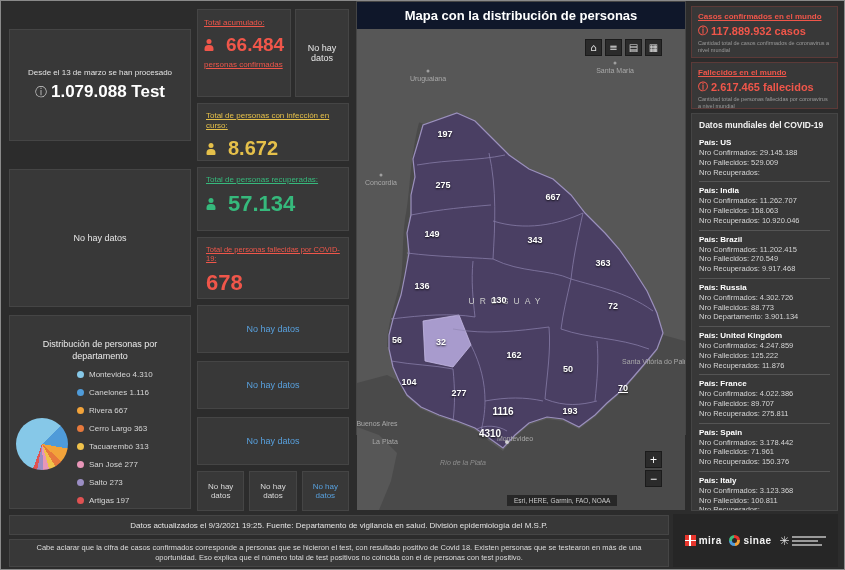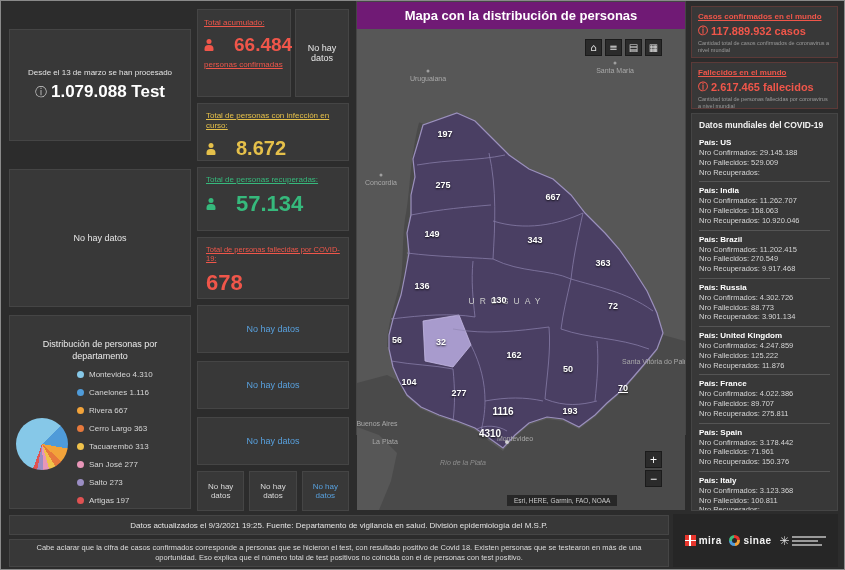--- a/index.html
+++ b/index.html
@@ -23,21 +23,21 @@
   .lg-row{display:flex;align-items:center;gap:5px;cursor:pointer}
   .lg-dot{width:7px;height:7px;border-radius:50%;flex:none}
   .lg-txt{font-size:8px;color:#d6d6d6;white-space:nowrap}
 
   
   .p-acc{left:196px;top:8px;width:94px;height:88px;padding:8px 6px}
   .p-acc-nd{left:294px;top:8px;width:54px;height:88px;display:flex;align-items:center;justify-content:center;text-align:center;padding:4px}
   .stat-title{font-size:8px;line-height:1.25}
   .underline{text-decoration:underline}
   .red{color:#f0564a}.yellow{color:#e5c04a}.green{color:#36b97c}
-  .stat-row{display:flex;align-items:center;gap:20px;margin:6px 0 4px}
+  .stat-row{display:flex;align-items:center;gap:12px;margin:6px 0 4px}
   .stat-value{font-size:19px;font-weight:bold}
   .stat-caption{font-size:8px}
   .person{width:10px;height:12px;position:relative;display:inline-block;flex:none}
   .person::before{content:"";position:absolute;top:0;left:50%;transform:translateX(-50%);width:5px;height:5px;border-radius:50%;background:currentColor}
   .person::after{content:"";position:absolute;bottom:0;left:50%;transform:translateX(-50%);width:9px;height:6px;border-radius:4px 4px 1px 1px;background:currentColor}
   .p-active{left:196px;top:102px;width:152px;height:58px;padding:7px 8px}
   .p-active .stat-value{font-size:20px}
   .p-recovered{left:196px;top:166px;width:152px;height:64px;padding:7px 8px}
   .p-recovered .stat-value{font-size:22px}
   .p-deaths{left:196px;top:236px;width:152px;height:62px;padding:7px 8px}
@@ -45,21 +45,21 @@
   .p-deaths .stat-value{font-size:22px}
   .p-nd1{left:196px;top:304px;width:152px;height:48px}
   .p-nd2{left:196px;top:360px;width:152px;height:48px}
   .p-nd3{left:196px;top:416px;width:152px;height:48px}
   .p-nd1,.p-nd2,.p-nd3{display:flex;align-items:center;justify-content:center}
   .bottom-row{position:absolute;left:196px;top:470px;width:152px;height:40px;display:flex;gap:5px}
   .b-cell{flex:1;background:#383838;border:1px solid #454545;display:flex;align-items:center;justify-content:center;text-align:center;font-size:8px;color:#d9d9d9;box-sizing:border-box;padding:2px}
   .b-cell.blue{color:#58a0dd}
 
   
-  .map-wrap{position:absolute;left:355px;top:0;width:330px;height:434px;background:#701a75;border:1px solid #454545;box-sizing:border-box}
+  .map-wrap{position:absolute;left:355px;top:0;width:330px;height:434px;background:#0f172a;border:1px solid #454545;box-sizing:border-box}
   .map-title{height:27px;display:flex;align-items:center;justify-content:center;font-size:13px;font-weight:bold;color:#fff}
   .map-canvas{position:relative;width:328px;height:481px;background:#575757;overflow:hidden;cursor:grab}
   .map-svg{position:absolute;left:0;top:0}
   .dept{position:absolute;transform:translate(-50%,-50%);font-size:9px;font-weight:bold;color:#fff;text-shadow:0 1px 2px rgba(0,0,0,.85);cursor:pointer}
   .dept.big{font-size:10px}
   .place{position:absolute;transform:translate(-50%,-50%);font-size:7px;color:#a9a9a9;white-space:nowrap;pointer-events:none}
   .place.water{font-style:italic;white-space:normal;width:46px;text-align:center;color:#8f8f8f;line-height:1.25}
   .place.region{font-size:8.5px;letter-spacing:5px;color:#c9c9c9}
   .map-toolbar{position:absolute;left:228px;top:10px;display:flex;gap:3px}
   .map-tool{width:17px;height:17px;background:#2b2b2b;border:1px solid #1b1b1b;color:#e0e0e0;font-size:10px;display:flex;align-items:center;justify-content:center;padding:0;cursor:pointer;font-family:"DejaVu Sans",sans-serif}
@@ -336,21 +336,21 @@
         <div class="country">
           <div class="c-name">País: Brazil</div>
           <div class="c-line">Nro Confirmados: 11.202.415</div>
           <div class="c-line">Nro Fallecidos: 270.549</div>
           <div class="c-line">Nro Recuperados: 9.917.468</div>
         </div>
         <div class="country">
           <div class="c-name">País: Russia</div>
           <div class="c-line">Nro Confirmados: 4.302.726</div>
           <div class="c-line">Nro Fallecidos: 88.773</div>
-          <div class="c-line">Nro Recuperados: 3.901.134</div>
+          <div class="c-line">Nro Departamento: 3.901.134</div>
         </div>
         <div class="country">
           <div class="c-name">País: United Kingdom</div>
           <div class="c-line">Nro Confirmados: 4.247.859</div>
           <div class="c-line">Nro Fallecidos: 125.222</div>
           <div class="c-line">Nro Recuperados: 11.876</div>
         </div>
         <div class="country">
           <div class="c-name">País: France</div>
           <div class="c-line">Nro Confirmados: 4.022.386</div>

